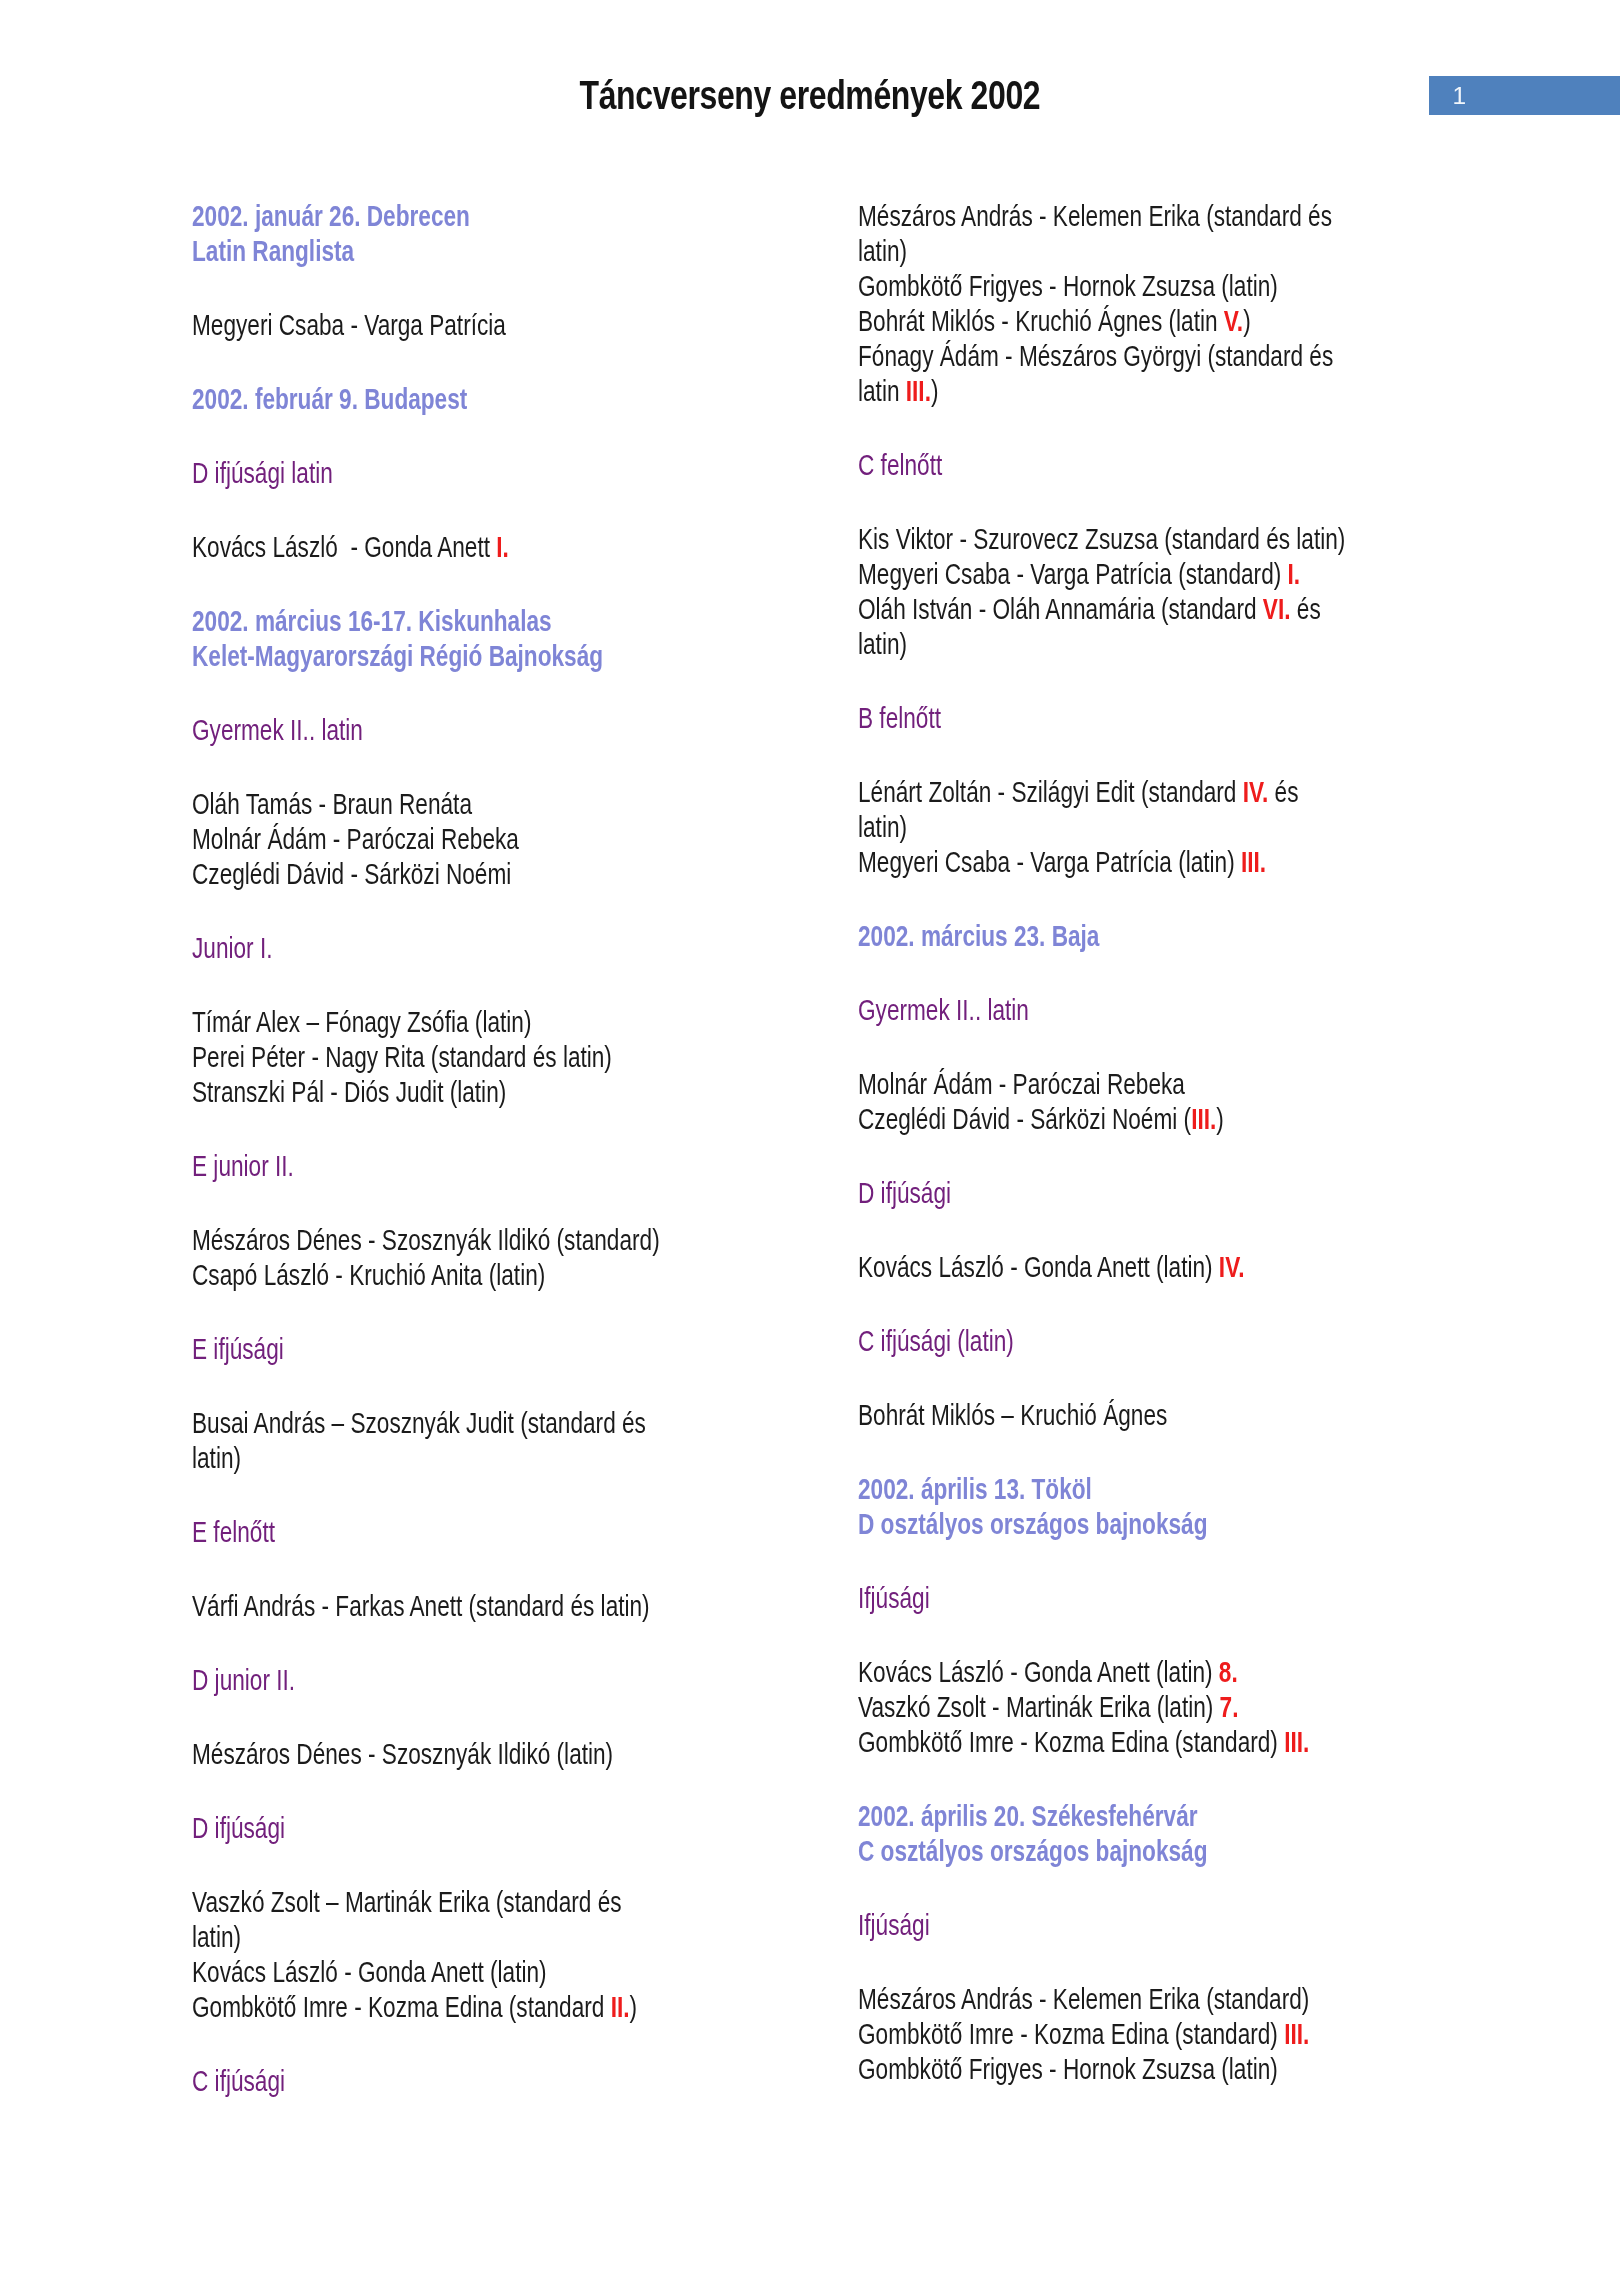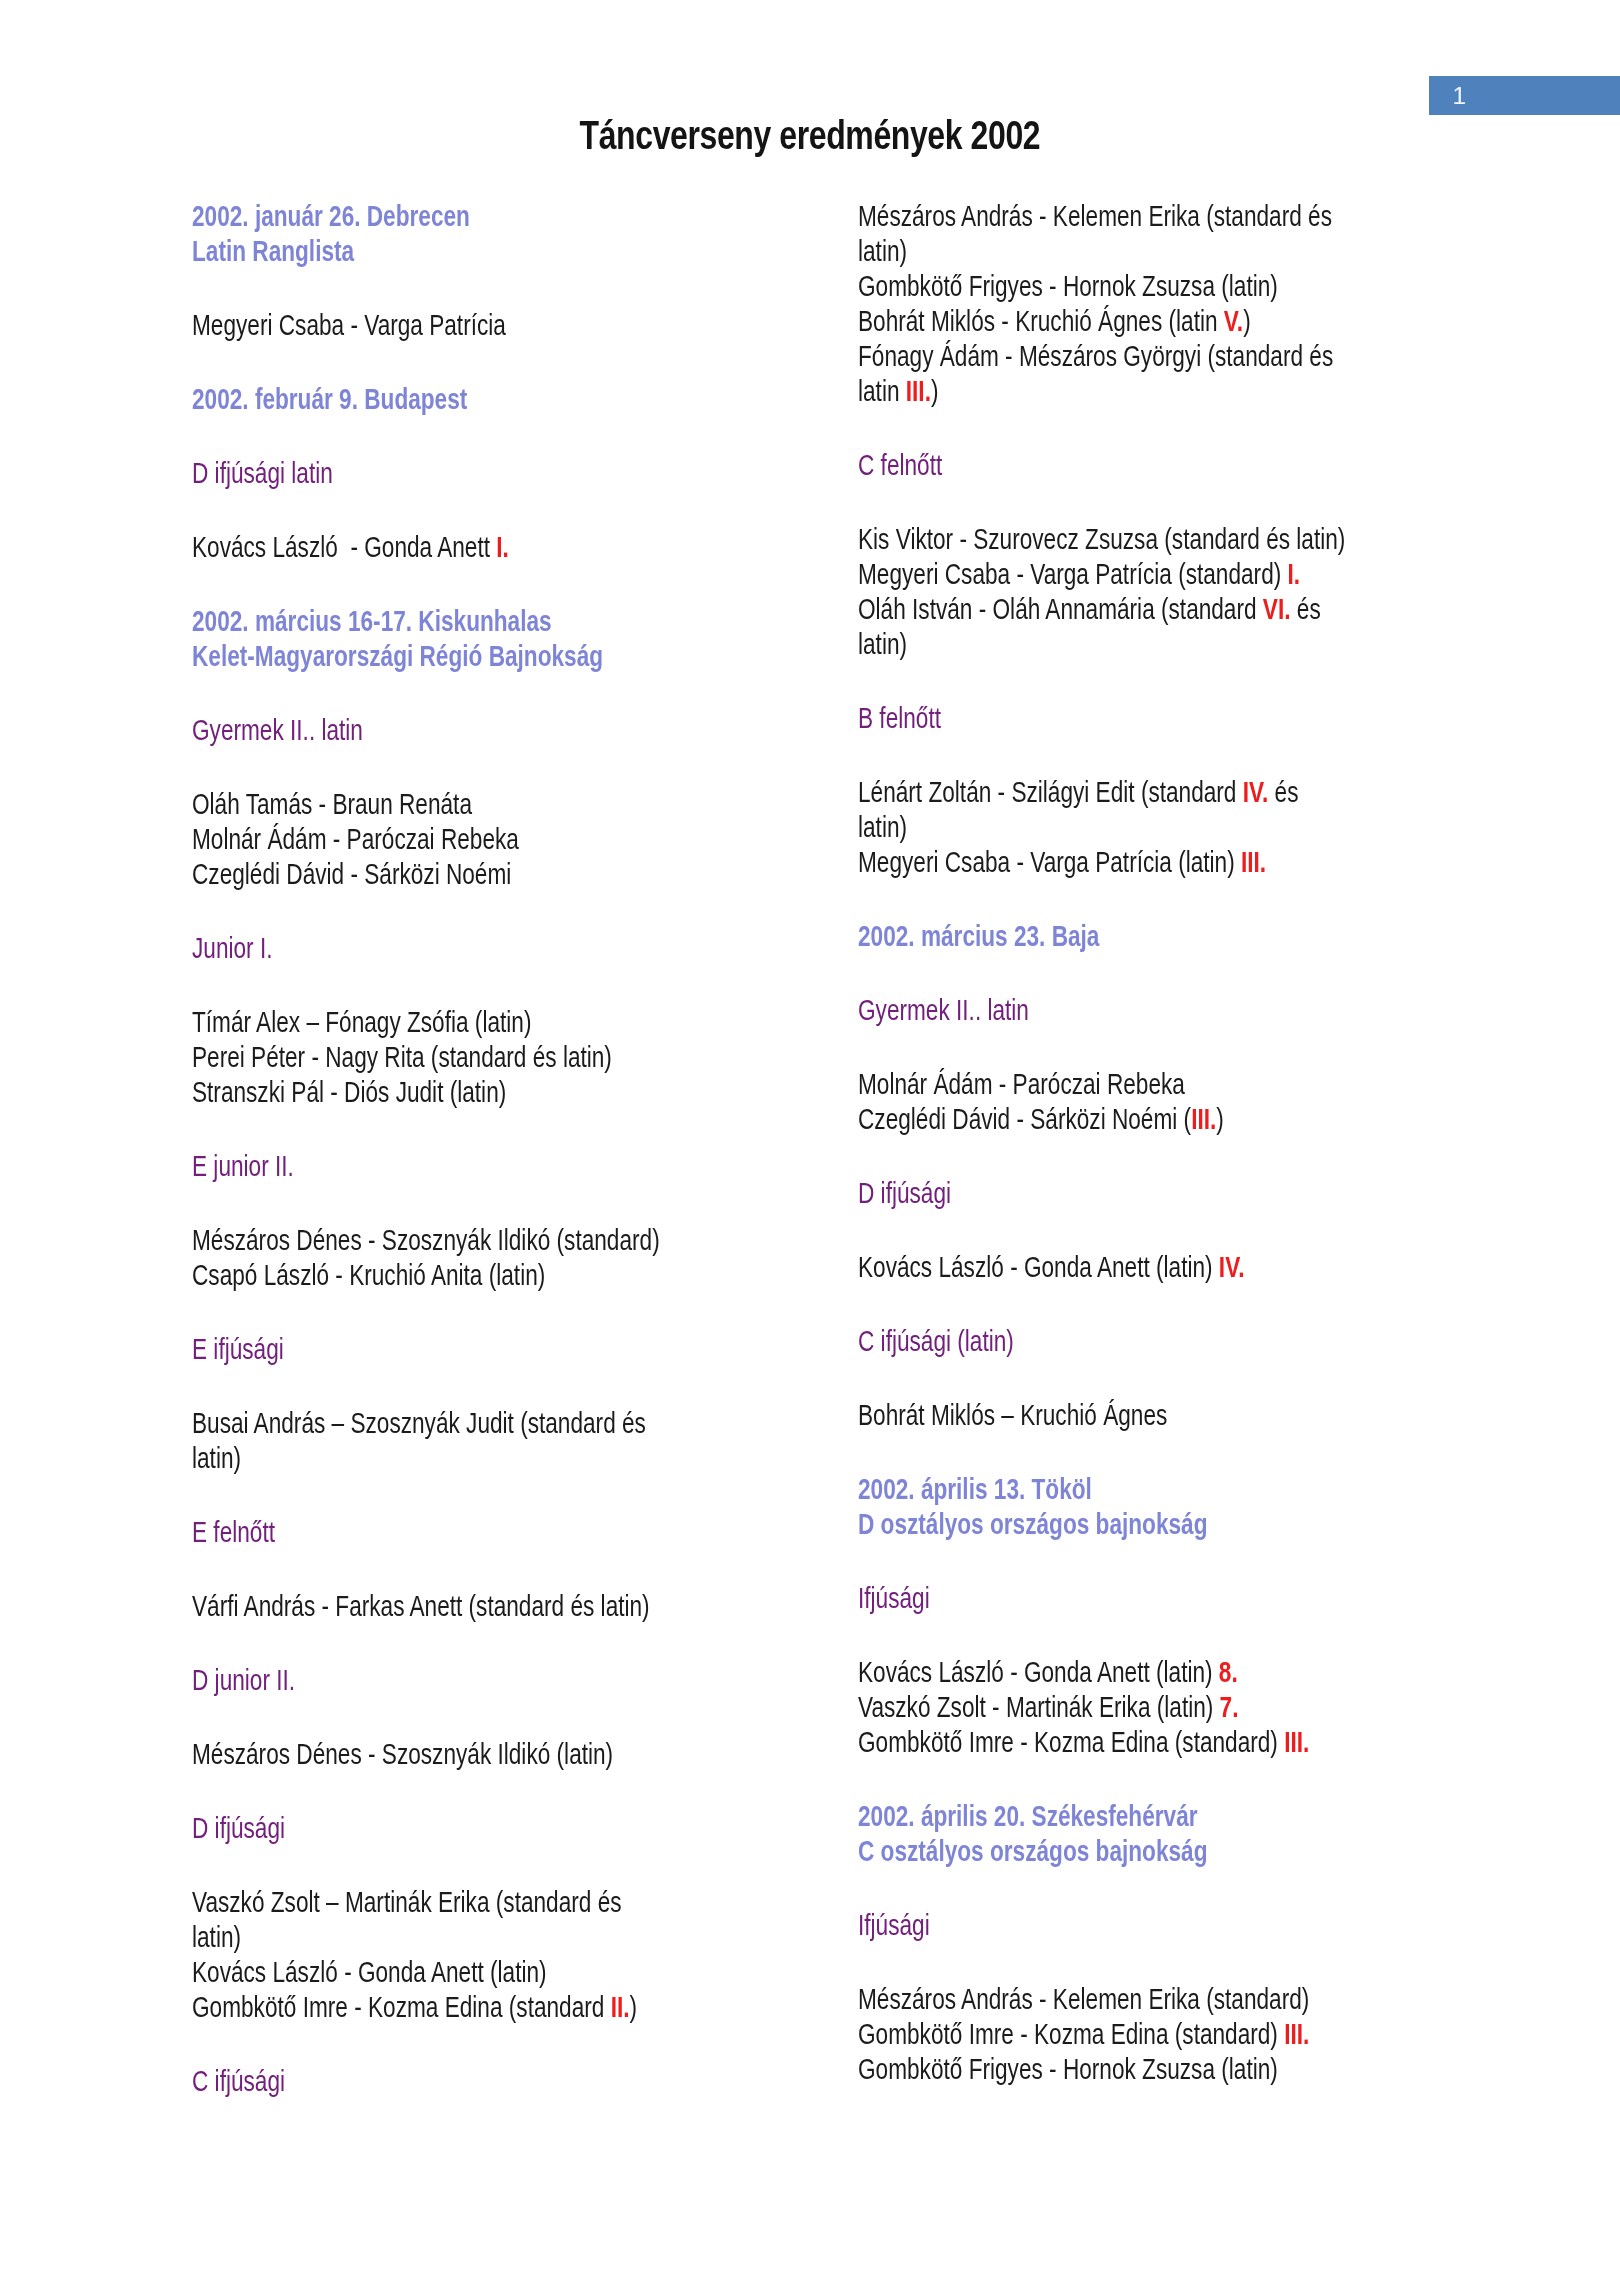--- a/index.html
+++ b/index.html
@@ -6,21 +6,20 @@
   .page{
     position:relative;
     width:1620px;height:2293px;
     background:#fff;
     font-family:"Liberation Sans","DejaVu Sans",sans-serif;
     overflow:hidden;
   }
   .doc-title{
     position:absolute;top:73px;left:0;width:100%;
     text-align:center;
-    margin-top:40px;
   }
   .doc-title .t{
     display:inline-block;
     transform:scaleX(0.80);
     font-size:40px;font-weight:700;color:#141414;
     letter-spacing:-0.5px;
     white-space:pre;
   }
   .page-num-box{
     position:absolute;top:76px;left:1429px;right:0;height:39px;

